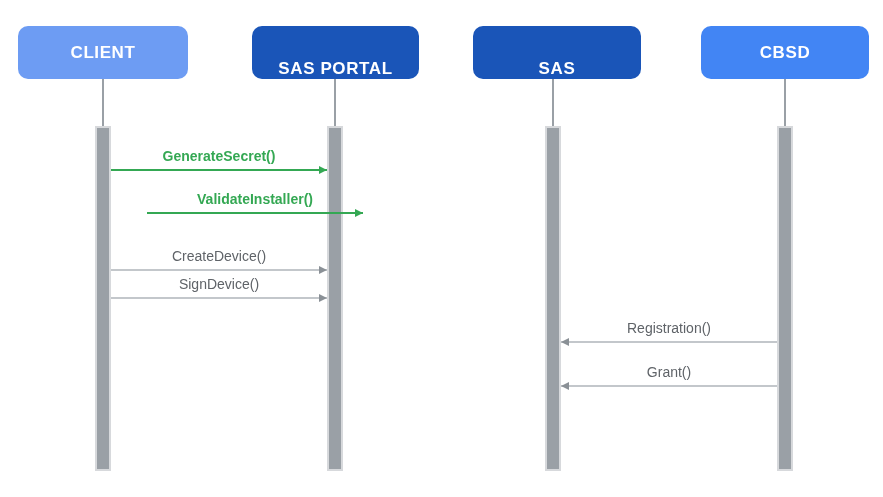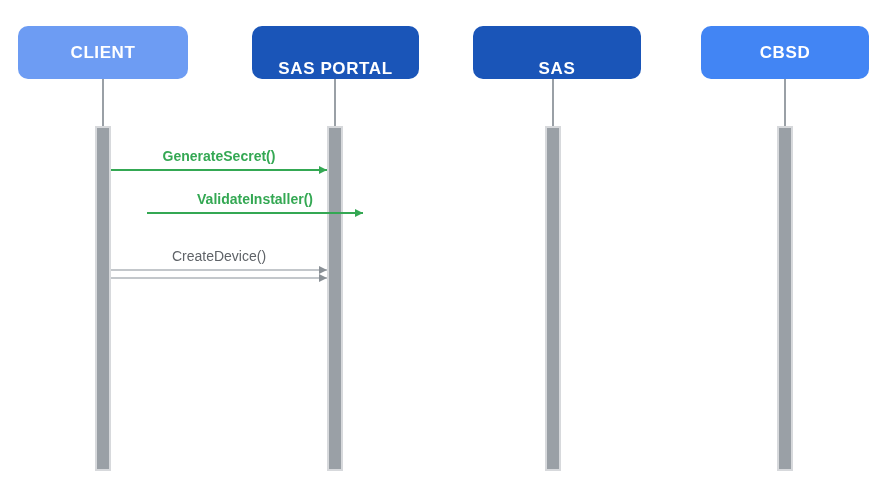--- a/index.html
+++ b/index.html
@@ -170,21 +170,36 @@
 
   <div class="message gray zone-left msg-create-device">
     <span class="msg-label">CreateDevice()</span>
     <div class="msg-arrow dir-right">
       <div class="line"></div>
       <div class="head"></div>
     </div>
   </div>
 
   <div class="message gray zone-left msg-sign-device">
-    <div class="msg-arrow dir-right">
-      <div class="line"></div>
-      <div class="head"></div>
-    </div>
-  </div>
-
-
+    <span class="msg-label">SignDevice()</span>
+    <div class="msg-arrow dir-right">
+      <div class="line"></div>
+      <div class="head"></div>
+    </div>
+  </div>
+
+  <div class="message gray zone-right msg-registration">
+    <span class="msg-label">Registration()</span>
+    <div class="msg-arrow dir-left">
+      <div class="line"></div>
+      <div class="head"></div>
+    </div>
+  </div>
+
+  <div class="message gray zone-right msg-grant">
+    <span class="msg-label">Grant()</span>
+    <div class="msg-arrow dir-left">
+      <div class="line"></div>
+      <div class="head"></div>
+    </div>
+  </div>
 
 </div>
 
 </body></html>

